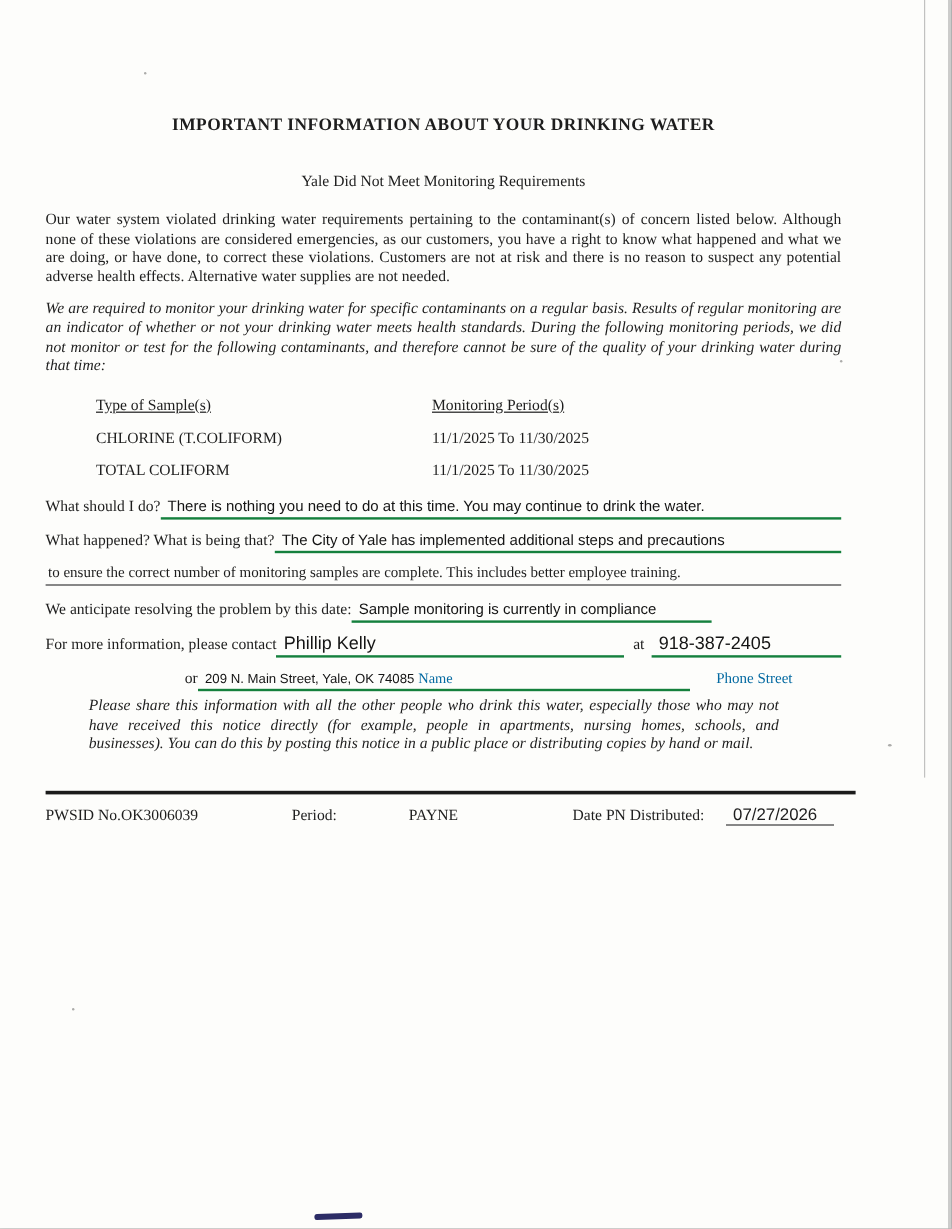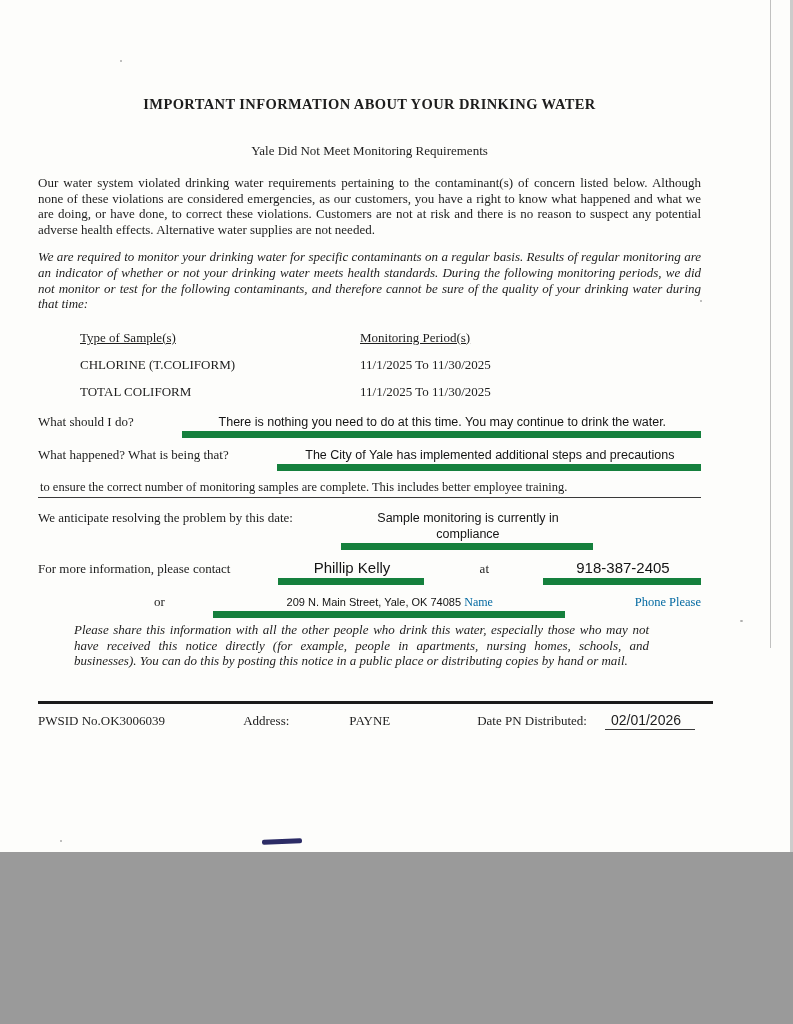--- a/index.html
+++ b/index.html
@@ -1,18 +1,18 @@
 <!DOCTYPE html>
 <html><head>
 <meta charset="utf-8">
 <style>
   html,body { margin:0; padding:0; background:#9a9a9a; }
   .page {
     position:relative;
-    width:793px; height:852px;
+    width:793px; height:1024px;
     margin:0 auto;
     background:#fdfdfb;
     color:#1d1d1d;
     font-family:"Liberation Serif", serif;
     overflow:hidden;
     box-shadow:0 0 6px rgba(0,0,0,.4);
   }
   .content { padding:96px 92px 0 38px; }
 
   .title {
@@ -36,27 +36,26 @@
   .italic { font-style:italic; }
 
   
   .table { margin:18px 0 14px 42px; font-size:13px; }
   .trow { display:flex; margin-bottom:11px; }
   .c1 { width:280px; }
   .c2 { flex:1; }
   .u { text-decoration:underline; }
 
   
-  .line { display:flex; align-items:baseline; font-size:13px; margin-bottom:9px;gap:48px; }
+  .line { display:flex; align-items:baseline; font-size:13px; margin-bottom:9px; }
   .lbl { white-space:nowrap; }
   .fill {
-    border-bottom:7px solid #15803d;
+    border-bottom:2px solid #15803d;
     padding:0 4px 1px 6px;
     min-height:14px;
-    text-align:center;
   }
   .grow { flex:1; }
   .typed {
     font-family:"Liberation Sans", sans-serif;
     color:#141414;
   }
   .t13 { font-size:12.5px; }
   .t15 { font-size:15px; }
   .t11 { font-size:11px; }
   .fullfill {
@@ -173,36 +172,36 @@
         <span class="typed t15">918-387-2405</span>
       </span>
     </div>
 
     <div class="line orline">
       <span class="lbl">or</span>
       <span class="fill grow" style="max-width:400px;">
         <span class="typed t11">209 N. Main Street, Yale, OK 74085</span>
         <span class="sublabel">Name</span>
       </span>
-      <span class="sublabel phone-sublabel">Phone Please</span>
+      <span class="sublabel phone-sublabel">Phone Street</span>
     </div>
 
 
     <p class="share">Please share this information with all the other people who drink this water, especially those who may not have received this notice directly (for example, people in apartments, nursing homes, schools, and businesses). You can do this by posting this notice in a public place or distributing copies by hand or mail.</p>
 
     <div class="footer">
       <div class="rule"></div>
       <div class="footer-row">
         <span>PWSID No.</span>
         <span class="f-pwsid-val">OK3006039</span>
-        <span class="f-county-lbl">Address:</span>
+        <span class="f-county-lbl">Period:</span>
         <span class="f-county-val">PAYNE</span>
         <span class="date-group">
           <span>Date PN Distributed:</span>
-          <span class="date-fill">02/01/2026</span>
+          <span class="date-fill">07/27/2026</span>
         </span>
       </div>
     </div>
 
   </div>
 
   <div class="edge-line"></div>
   <div class="edge-shadow"></div>
   <div class="bottom-mark"></div>
   <div class="speck" style="left:120px; top:60px; width:2px; height:2px;"></div>

